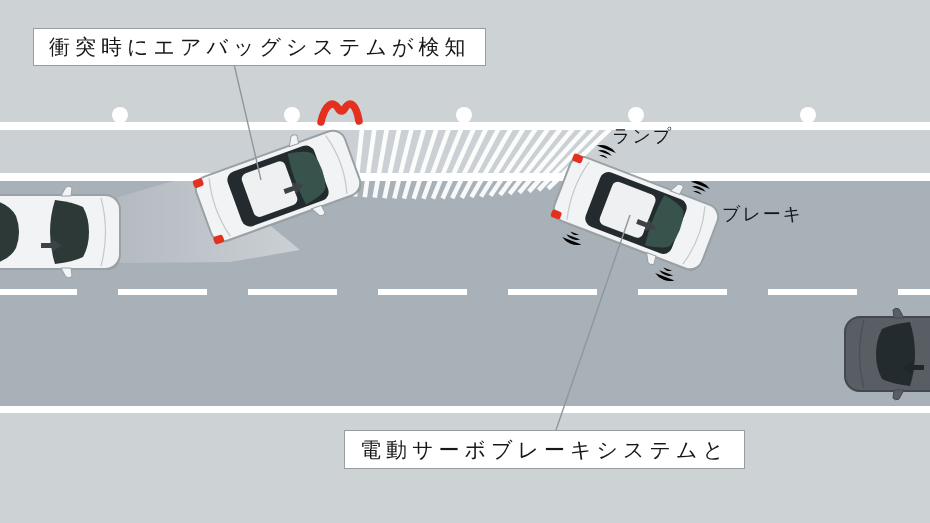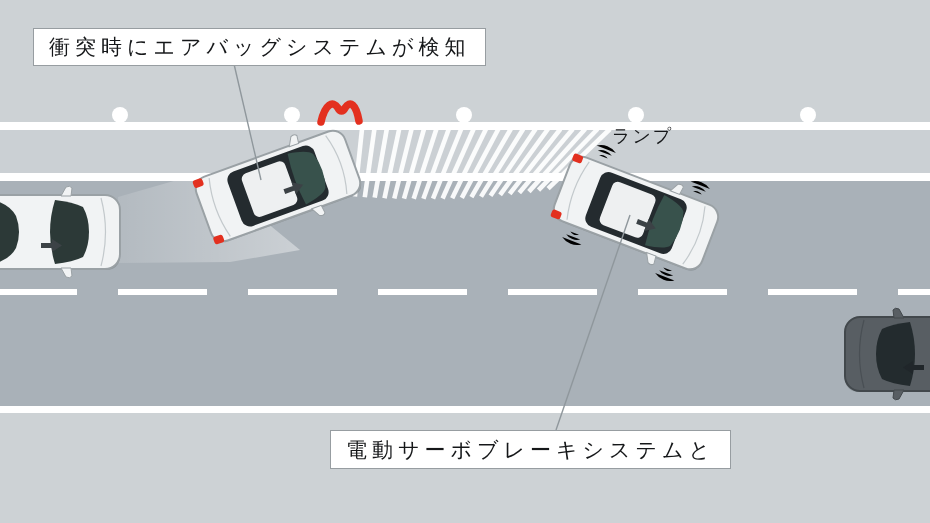--- a/index.html
+++ b/index.html
@@ -18,21 +18,21 @@
   [data-name="detection-fan"] line{stroke:rgba(255,255,255,.92);stroke-width:4.6;}
   .leader{stroke:#8f979c;stroke-width:1.4;fill:none;}
   .impact{stroke:var(--alert_red);stroke-width:7.5;fill:none;stroke-linecap:round;}
   
   .callout{
     position:absolute;background:var(--callout_bg);border:1px solid var(--callout_border);
     color:#151719;font-size:21px;letter-spacing:5px;line-height:31px;
     padding:3px 15px;white-space:nowrap;text-align:center;
   }
   .callout.top{left:33px;top:28px;height:30px;line-height:30px;}
-  .callout.bottom{left:330px;top:430px;}
+  .callout.bottom{left:344px;top:430px;}
   .tag{
     position:absolute;color:#151719;font-size:18px;letter-spacing:2px;white-space:nowrap;
   }
   .tag.lamp{left:589px;top:124px;margin-left:23px;}
   .tag.brake{left:722px;top:202px;}
 </style>
 </head>
 <body>
 
 <div id="stage" data-name="collision-safety-diagram" style="--shoulder: #cdd2d5; --median_band: #cbd0d4; --road: #a9b1b8; --lane_marking: #ffffff; --alert_red: #e3301f; --brake_wave_blue: #2aa0c6; --callout_border: #979da1; --callout_bg: #ffffff; --car_white: #f1f3f4; --car_dark: #585e63;">
@@ -165,13 +165,14 @@
     <line class="leader" data-name="brake-leader-line" x1="630" y1="215" x2="556" y2="430"></line>
   </svg>
 
   <div class="callout top" data-name="airbag-callout">
     <span data-name="airbag-callout-text">衝突時にエアバッグシステムが検知</span>
   </div>
   <div class="callout bottom" data-name="brake-callout">
     <div data-name="brake-callout-line1">電動サーボブレーキシステムと</div>
   </div>
   <div class="tag lamp" data-name="lamp-label">ランプ</div>
+  <div class="tag brake" data-name="brake-label">ブレーキ</div>
 </div>
 
 </body></html>

